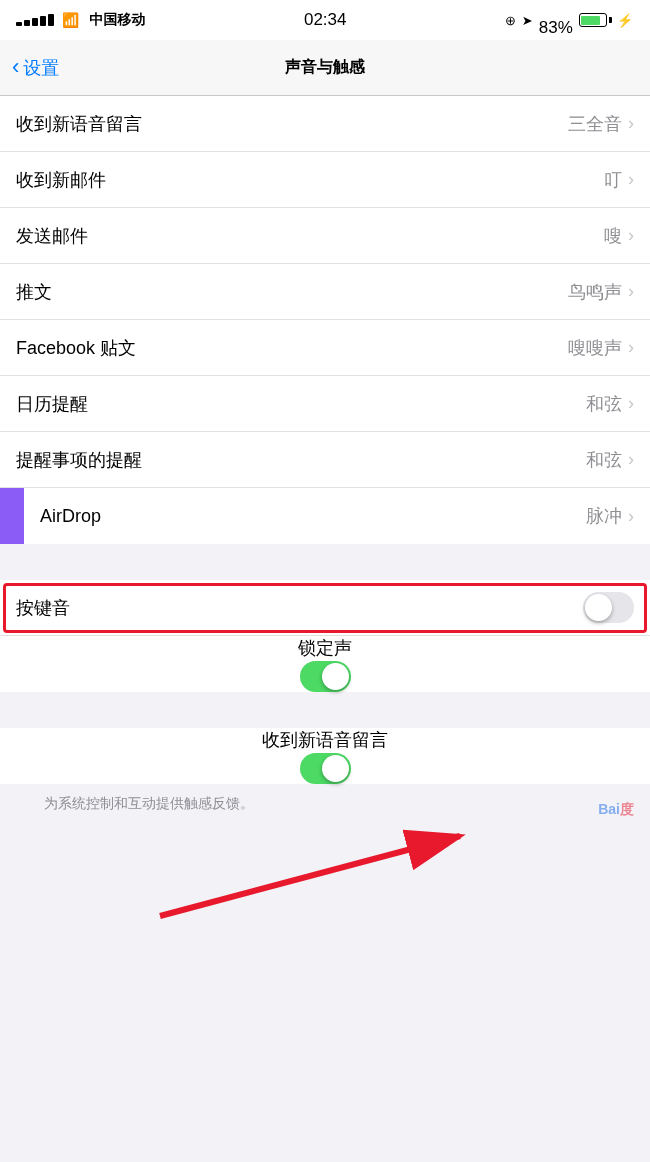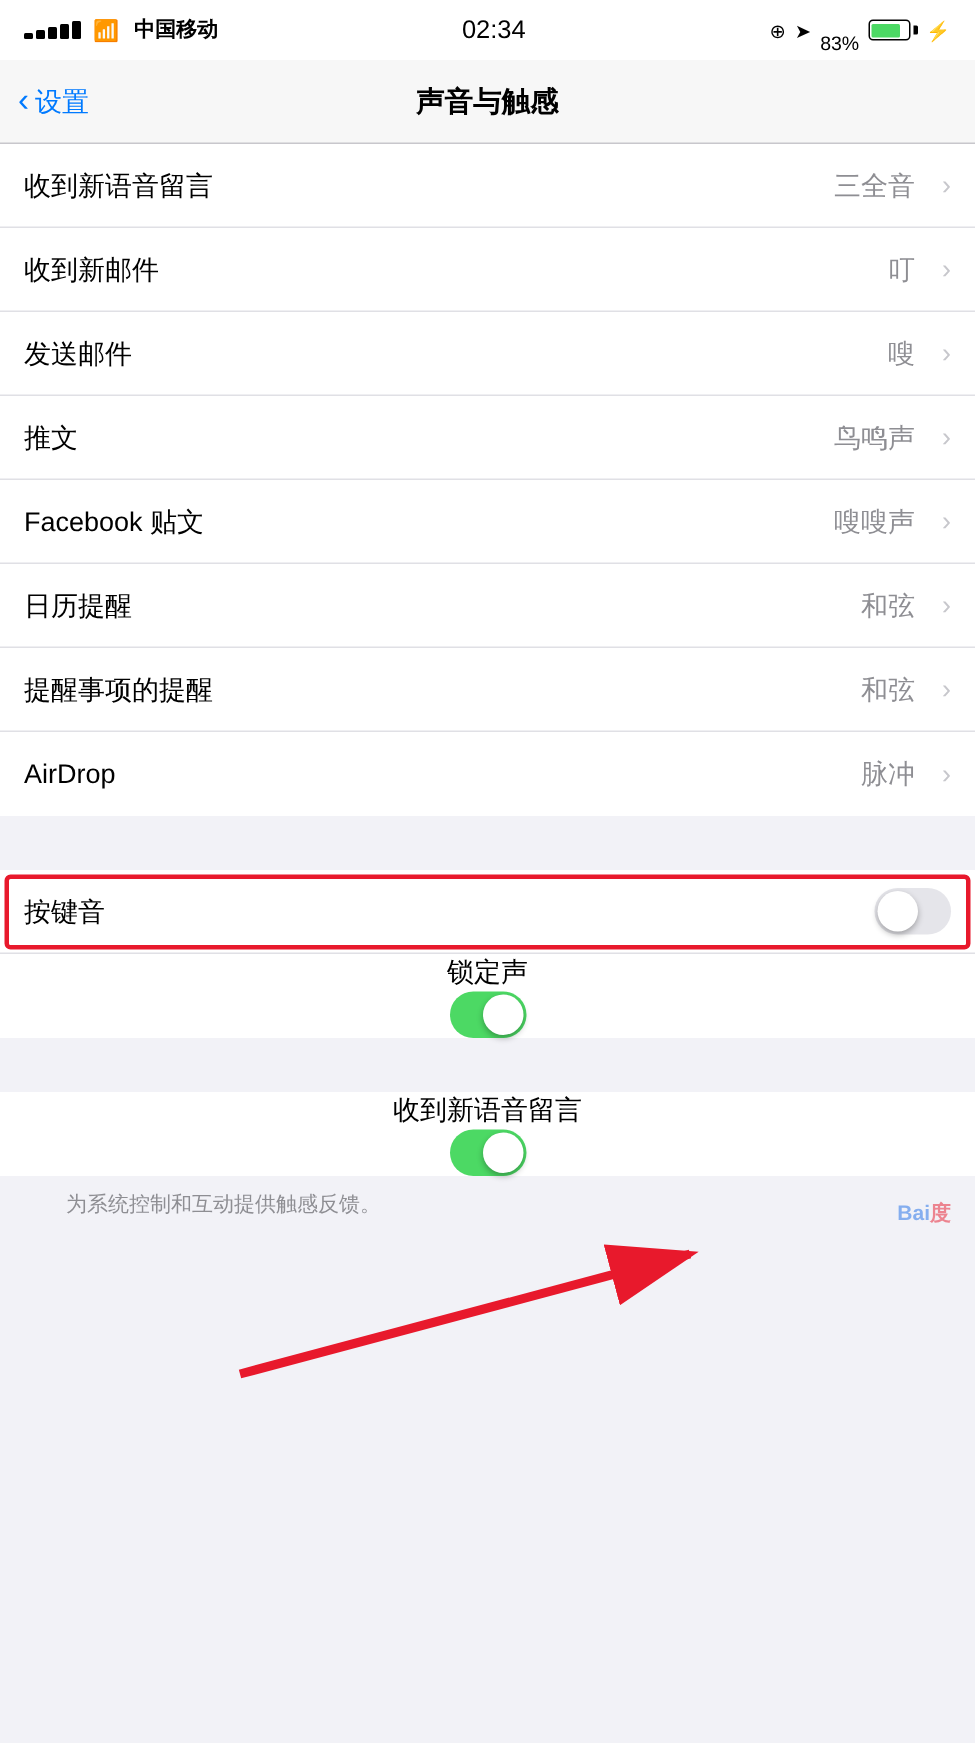--- a/index.html
+++ b/index.html
@@ -106,21 +106,21 @@
     }
     .nav-back-chevron {
       font-size: 22px;
       line-height: 1;
       margin-top: -1px;
     }
     .nav-back-text {
       font-size: 18px;
     }
     .nav-title {
-      font-size: 19px;
+      font-size: 16px;
       font-weight: 600;
       color: #000;
     }
 
     
     .settings-section {
       background: #8b5cf6;
       margin-bottom: 0;
     }
     .settings-row {
@@ -128,29 +128,30 @@
       align-items: center;
       justify-content: space-between;
       padding: 0 16px;
       height: 56px;
       border-bottom: 1px solid #e0e0e5;
       background: #fff;
       cursor: pointer;
     }
     .settings-row:last-child {
       border-bottom: none;
+      margin-left: 24px;
     }
     .row-label {
       font-size: 18px;
       color: #000;
     }
     .row-right {
       display: flex;
       align-items: center;
-      gap: 18px;
+      gap: 6px;
       color: #8e8e93;
       font-size: 18px;
     }
     .chevron-right {
       color: #c7c7cc;
       font-size: 18px;
       font-weight: 300;
     }
 
     
@@ -259,21 +260,21 @@
       <div class="dot" style="height:10px;"></div>
       <div class="dot" style="height:12px;"></div>
     </div>
     <span class="wifi-icon">📶</span>
     <span class="carrier">中国移动</span>
   </div>
   <div class="status-center">02:34</div>
   <div class="status-right">
     <span style="font-size:13px;">⊕</span>
     <span style="font-size:13px;">➤</span>
-    <span style="font-size:13px;margin-top:16px;">83%</span>
+    <span style="font-size:17px;margin-top:16px;">83%</span>
     <div class="battery-container">
       <div class="battery-body">
         <div class="battery-fill"></div>
       </div>
       <div class="battery-tip"></div>
     </div>
     <span style="font-size:13px;">⚡</span>
   </div>
 </div>
 

